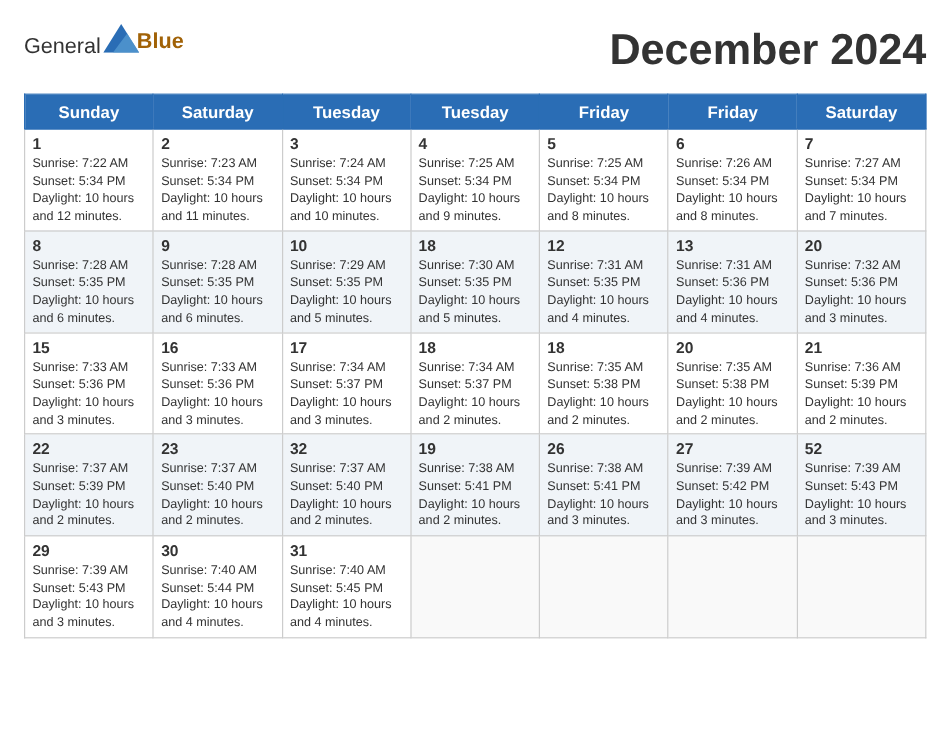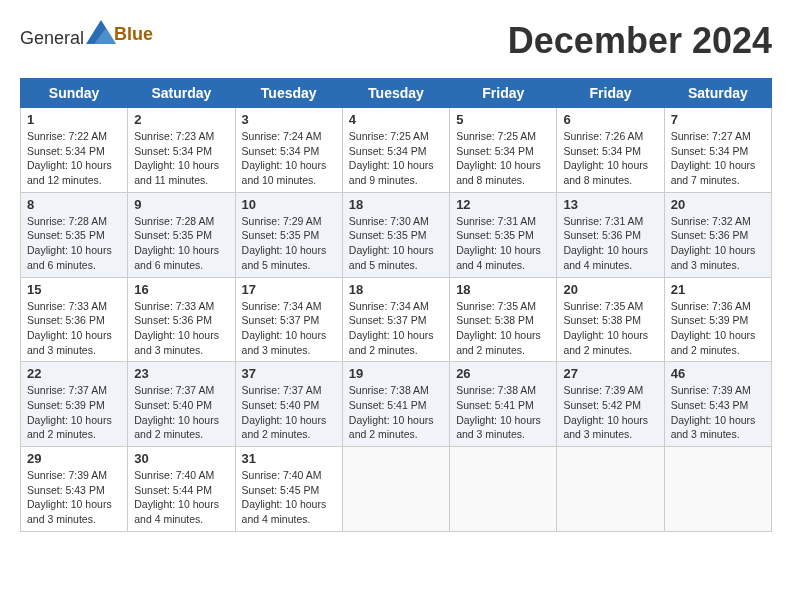--- a/index.html
+++ b/index.html
@@ -214,37 +214,37 @@
       <tr>
         <td>
           <span class="day-number">22</span>
 <div class="day-info">Sunrise: 7:37 AM<br>Sunset: 5:39 PM<br>Daylight: 10 hours and 2 minutes.</div>
         </td>
         <td>
           <span class="day-number">23</span>
 <div class="day-info">Sunrise: 7:37 AM<br>Sunset: 5:40 PM<br>Daylight: 10 hours and 2 minutes.</div>
         </td>
         <td>
-          <span class="day-number">37</span>
+          <span class="day-number">32</span>
 <div class="day-info">Sunrise: 7:37 AM<br>Sunset: 5:40 PM<br>Daylight: 10 hours and 2 minutes.</div>
         </td>
         <td>
           <span class="day-number">19</span>
 <div class="day-info">Sunrise: 7:38 AM<br>Sunset: 5:41 PM<br>Daylight: 10 hours and 2 minutes.</div>
         </td>
         <td>
           <span class="day-number">26</span>
 <div class="day-info">Sunrise: 7:38 AM<br>Sunset: 5:41 PM<br>Daylight: 10 hours and 3 minutes.</div>
         </td>
         <td>
           <span class="day-number">27</span>
 <div class="day-info">Sunrise: 7:39 AM<br>Sunset: 5:42 PM<br>Daylight: 10 hours and 3 minutes.</div>
         </td>
         <td>
-          <span class="day-number">46</span>
+          <span class="day-number">52</span>
 <div class="day-info">Sunrise: 7:39 AM<br>Sunset: 5:43 PM<br>Daylight: 10 hours and 3 minutes.</div>
         </td>
       </tr>
       <tr>
         <td>
           <span class="day-number">29</span>
 <div class="day-info">Sunrise: 7:39 AM<br>Sunset: 5:43 PM<br>Daylight: 10 hours and 3 minutes.</div>
         </td>
         <td>
           <span class="day-number">30</span>

